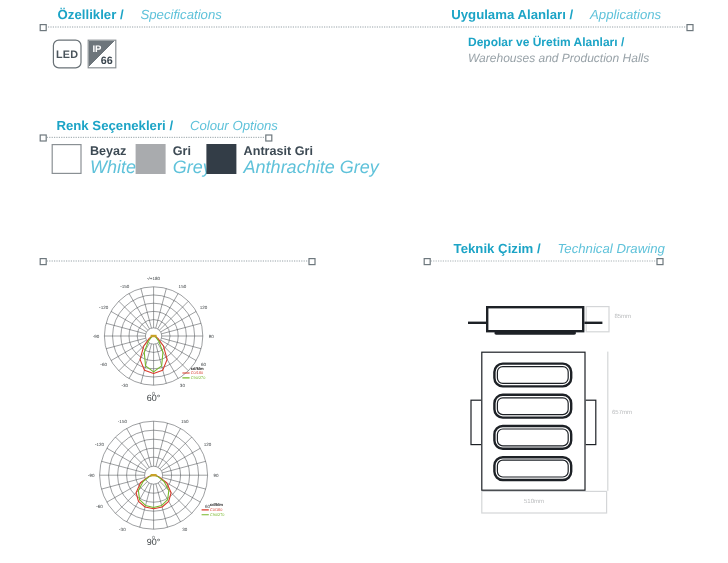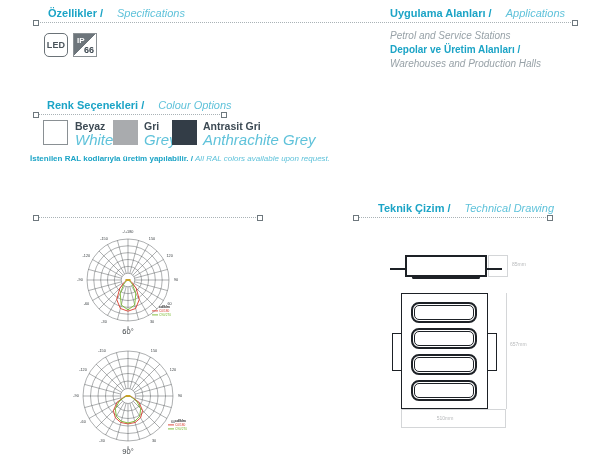--- a/index.html
+++ b/index.html
@@ -48,38 +48,37 @@
   .tab{position:absolute;box-sizing:border-box;border:1.4px solid #1d2126;background:#fff;}
 </style>
 </head>
 <body>
 
 <div class="page">
 
   <div class="abs sec-title" style="left:48px;top:7px;">
     <span>Özellikler /</span><span class="en">Specifications</span>
   </div>
-  <div class="abs sec-title" style="left:390px;top:7px;">
+  <div class="abs sec-title" style="left:376px;top:7px;">
     <span>Uygulama Alanları /</span><span class="en">Applications</span>
   </div>
   <div class="rule" style="left:34px;top:22px;width:543px;">
     <span class="sq left"></span>
     <span class="sq right"></span>
   </div>
 
   <div class="badge badge-led" style="left:44px;top:33px;">
     <span>LED</span>
   </div>
   <div class="badge badge-ip" style="left:73px;top:33px;">
     <span class="ip">IP</span>
     <span class="v66">66</span>
   </div>
 
   <div class="abs" style="left:390px;top:29px;">
-    <div class="app-en">Petrol and Service Stations</div>
     <div class="app-tr">Depolar ve Üretim Alanları /</div>
     <div class="app-en">Warehouses and Production Halls</div>
   </div>
 
   <div class="abs sec-title" style="left:47px;top:99px;">
     <span>Renk Seçenekleri /</span><span class="en">Colour Options</span>
   </div>
   <div class="rule" style="left:34px;top:114px;width:192px;">
     <span class="sq left"></span>
     <span class="sq right"></span>
@@ -96,23 +95,20 @@
     <div class="sw-name">Gri</div>
     <div class="sw-sub">Grey</div>
   </div>
 
   <div class="swatch" style="left: 172px; top: 120px; background-color: rgb(51, 61, 71);"></div>
   <div class="abs" style="left:203px;top:120px;">
     <div class="sw-name">Antrasit Gri</div>
     <div class="sw-sub">Anthrachite Grey</div>
   </div>
 
-  <div class="abs ral-note" style="left:30px;top:154px;">
-    <span class="tr">İstenilen RAL kodlarıyla üretim yapılabilir. /</span><span class="en">All RAL colors available upon request.</span>
-  </div>
 
   <div class="rule" style="left:34px;top:217px;width:228px;">
     <span class="sq left"></span>
     <span class="sq right"></span>
   </div>
 
   <div class="abs" style="left:60px;top:230px;width:150px;height:118px;"><svg viewBox="0 0 150 118" width="150" height="118">
         <circle cx="68" cy="50" r="6.8" fill="none" stroke="#4a4e51" stroke-width="0.45"></circle>
         <circle cx="68" cy="50" r="13.7" fill="none" stroke="#4a4e51" stroke-width="0.45"></circle>
         <circle cx="68" cy="50" r="20.5" fill="none" stroke="#4a4e51" stroke-width="0.45"></circle>

